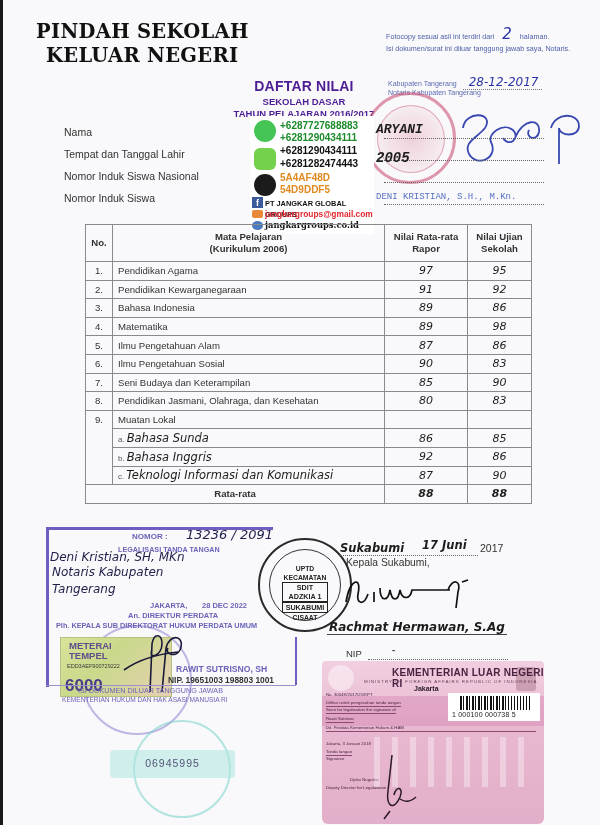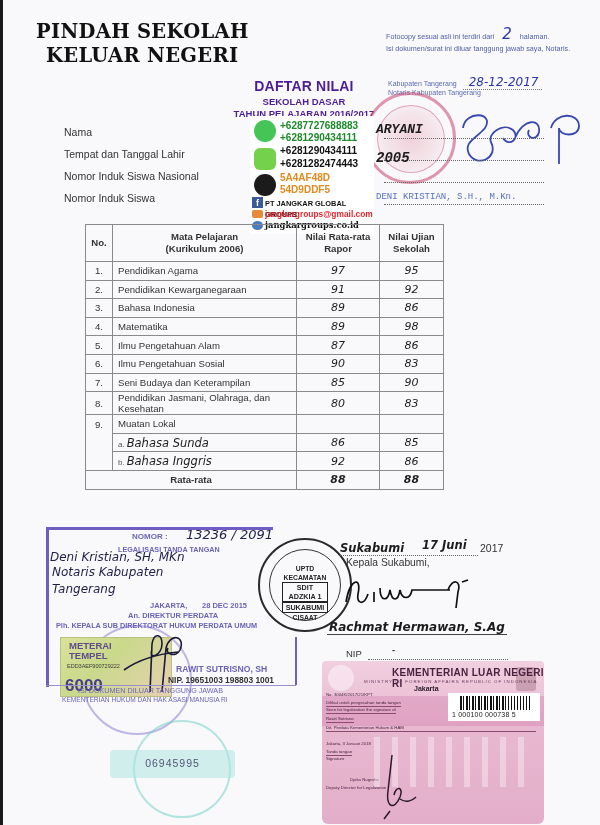--- a/index.html
+++ b/index.html
@@ -45,21 +45,21 @@
   .contact .gm { position: absolute; left: 2px; top: 94px; width: 11px; height: 8px; background: #e88a3a; border-radius: 2px; }
   .contact .web { position: absolute; left: 2px; top: 105px; width: 11px; height: 9px; background: #4a7ac0; border-radius: 50%; }
   .contact .tx { position: absolute; left: 30px; font-weight: bold; font-size: 10px; line-height: 11px; font-family: "Liberation Sans Narrow", "Liberation Sans", sans-serif; }
   .contact .g { color: #1c8a2a; }
   .contact .k { color: #111; }
   .contact .o { color: #e08a20; }
   .contact .tx.fbt { left: 15px; top: 82px; font-size: 7.4px; color: #111; }
   .contact .tx.gmt { left: 15px; top: 93px; font-size: 8.4px; color: #e2262e; }
   .contact .tx.wbt { left: 15px; top: 104px; font-size: 8.4px; color: #111; font-family: "DejaVu Serif", serif; }
 
-  table.grades { position: absolute; left: 85px; top: 224px; width: 359px; border-collapse: collapse; font-size: 9.6px; color: #333; }
+  table.grades { position: absolute; left: 85px; top: 224px; width: 447px; border-collapse: collapse; font-size: 9.6px; color: #333; }
   table.grades td, table.grades th { border: 1px solid #8a8a8a; height: 18.6px; padding: 0 5px; }
   table.grades th { font-weight: bold; text-align: center; height: 37px; line-height: 12px; }
   table.grades td.no { width: 27px; text-align: center; }
   table.grades td.num { text-align: center; font-family: "DejaVu Sans", sans-serif; font-style: italic; font-size: 11px; color: #1e1e1e; }
   table.grades td.hw { font-family: "DejaVu Sans", sans-serif; font-style: italic; font-size: 11.5px; color: #1c1c1c; }
   table.grades td.hw .sub { font-style: normal; font-size: 8px; color: #555; margin-right: 2px; font-family: "Liberation Sans", sans-serif; }
   table.grades td.nb { border-top: none; border-bottom: none; }
   table.grades tr.avg td { font-weight: bold; text-align: center; }
   table.grades col.c1 { width: 27px; } table.grades col.c3 { width: 83px; } table.grades col.c4 { width: 64px; }
 
@@ -282,39 +282,45 @@
     <td class="hw"><span class="sub">a.</span><span>Bahasa Sunda</span></td>
     <td class="num">86</td>
     <td class="num">85</td>
   </tr>
   <tr>
     <td class="no nb"></td>
     <td class="hw"><span class="sub">b.</span><span>Bahasa Inggris</span></td>
     <td class="num">92</td>
     <td class="num">86</td>
   </tr>
+  <tr>
+    <td class="no" style="border-top:none"></td>
+    <td class="hw"><span class="sub">c.</span><span>Teknologi Informasi dan Komunikasi</span></td>
+    <td class="num">87</td>
+    <td class="num">90</td>
+  </tr>
   <tr class="avg">
     <td colspan="2">Rata-rata</td>
     <td class="num">88</td>
     <td class="num">88</td>
   </tr>
 </tbody>
   </table>
 
 <div class="legal-box"></div>
 <div class="legal-box2"></div>
 <div class="legal-right"></div>
 <div class="legal nomor">NOMOR :</div>
 <div class="legal-hand num">13236 / 2091</div>
 <div class="legal legalisasi">LEGALISASI TANDA TANGAN</div>
 <div class="legal-hand l1">Deni Kristian, SH, MKn</div>
 <div class="legal-hand l2">Notaris Kabupaten</div>
 <div class="legal-hand l3">Tangerang</div>
 <div class="legal jakarta">JAKARTA,</div>
-<div class="legal date">28 DEC 2015</div>
+<div class="legal date">28 DEC 2022</div>
 <div class="legal an">An. DIREKTUR PERDATA</div>
 <div class="legal plh">Plh. KEPALA SUB DIREKTORAT HUKUM PERDATA UMUM</div>
 
 <div class="stamp-purple"></div>
 <div class="meterai">
   <div class="mt"><span>METERAI</span><br><span>TEMPEL</span></div>
   <div class="serial">EDD3AEF900729222</div>
   <div class="val">6000</div>
 </div>
 <div class="signature" style="position:absolute;left:118px;top:630px;">

